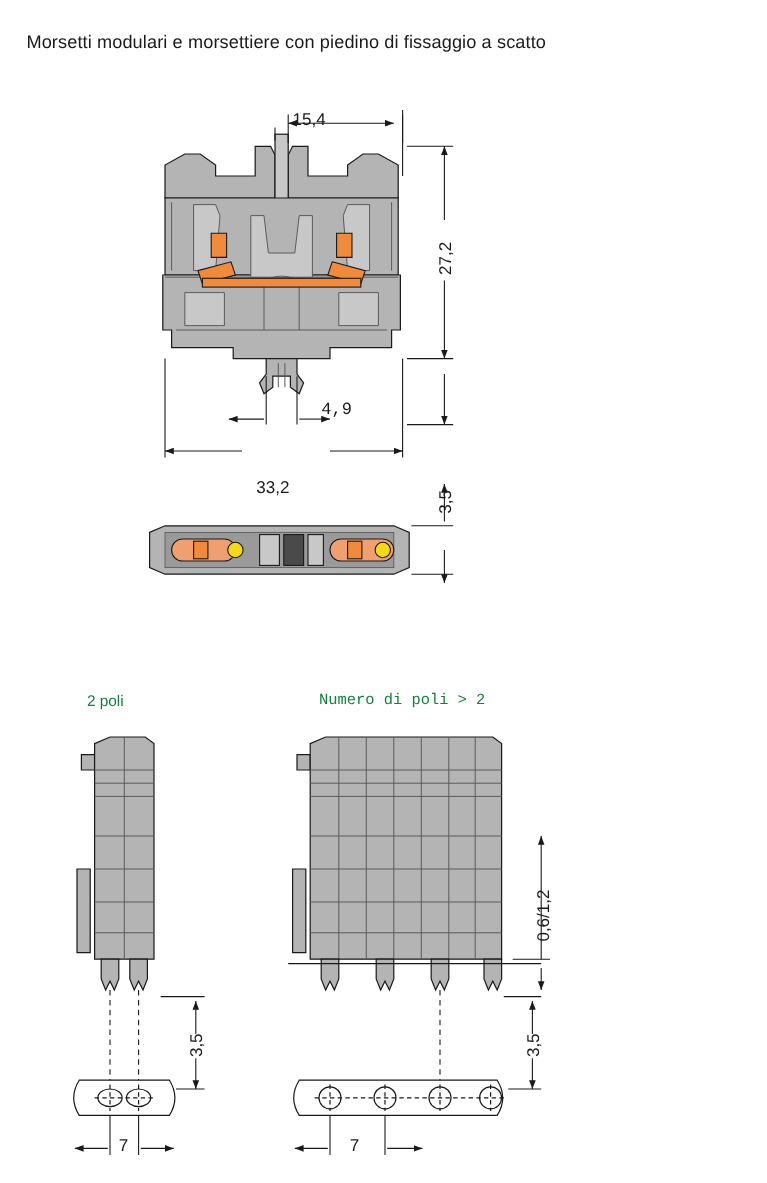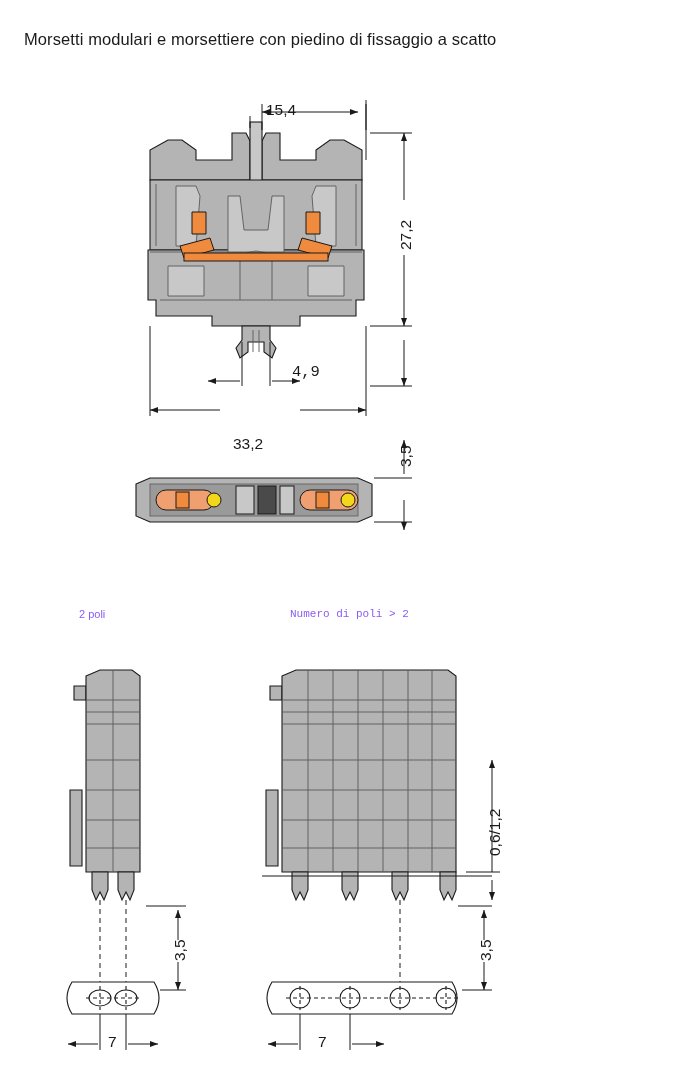--- a/index.html
+++ b/index.html
@@ -24,23 +24,24 @@
     position: absolute;
     left: 24px;
     top: 30px;
     font-size: 16.5px;
     letter-spacing: 0.1px;
     color: #1a1a1a;
     white-space: nowrap;
   }
   .label {
     position: absolute;
-    font-size: 11px;
-    color: #8b5cf6;
+    font-size: 14px;
+    color: #15803d;
     white-space: nowrap;
+    margin-top: 21px;
   }
   .dim {
     position: absolute;
     font-size: 15.5px;
     color: #1a1a1a;
     white-space: nowrap;
   }
   .dim.vert {
     transform-origin: left top;
     transform: rotate(-90deg);

